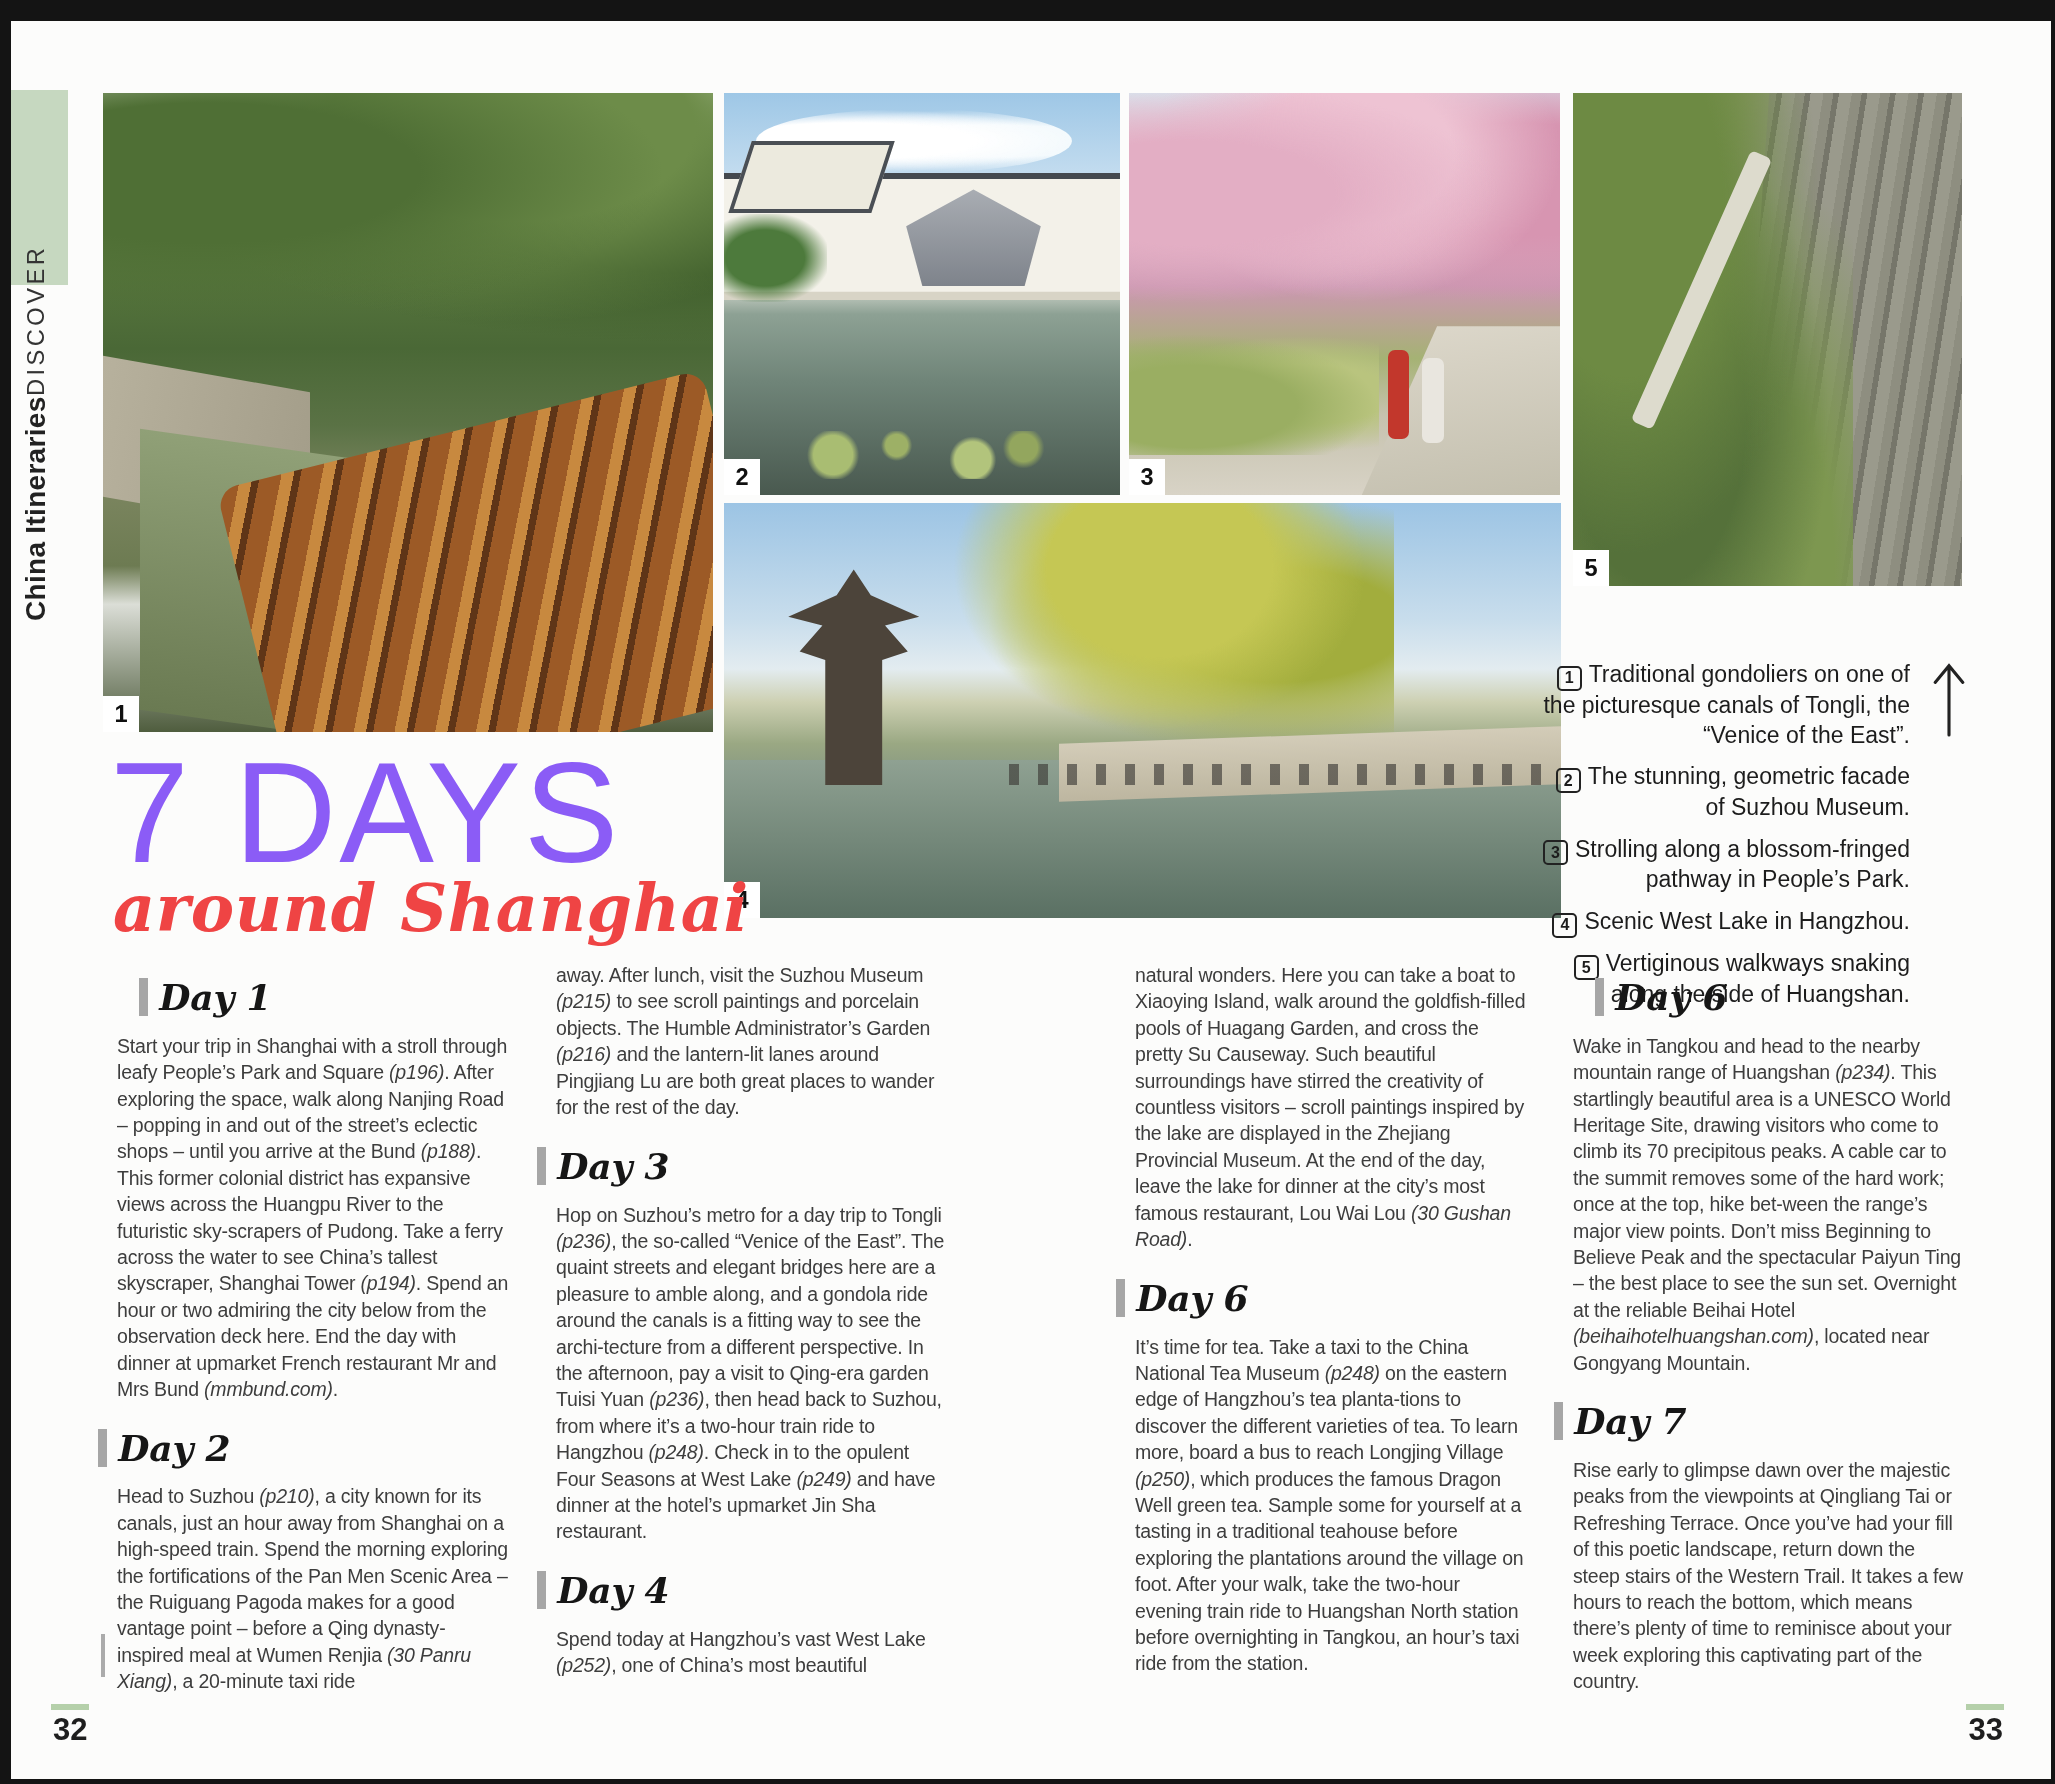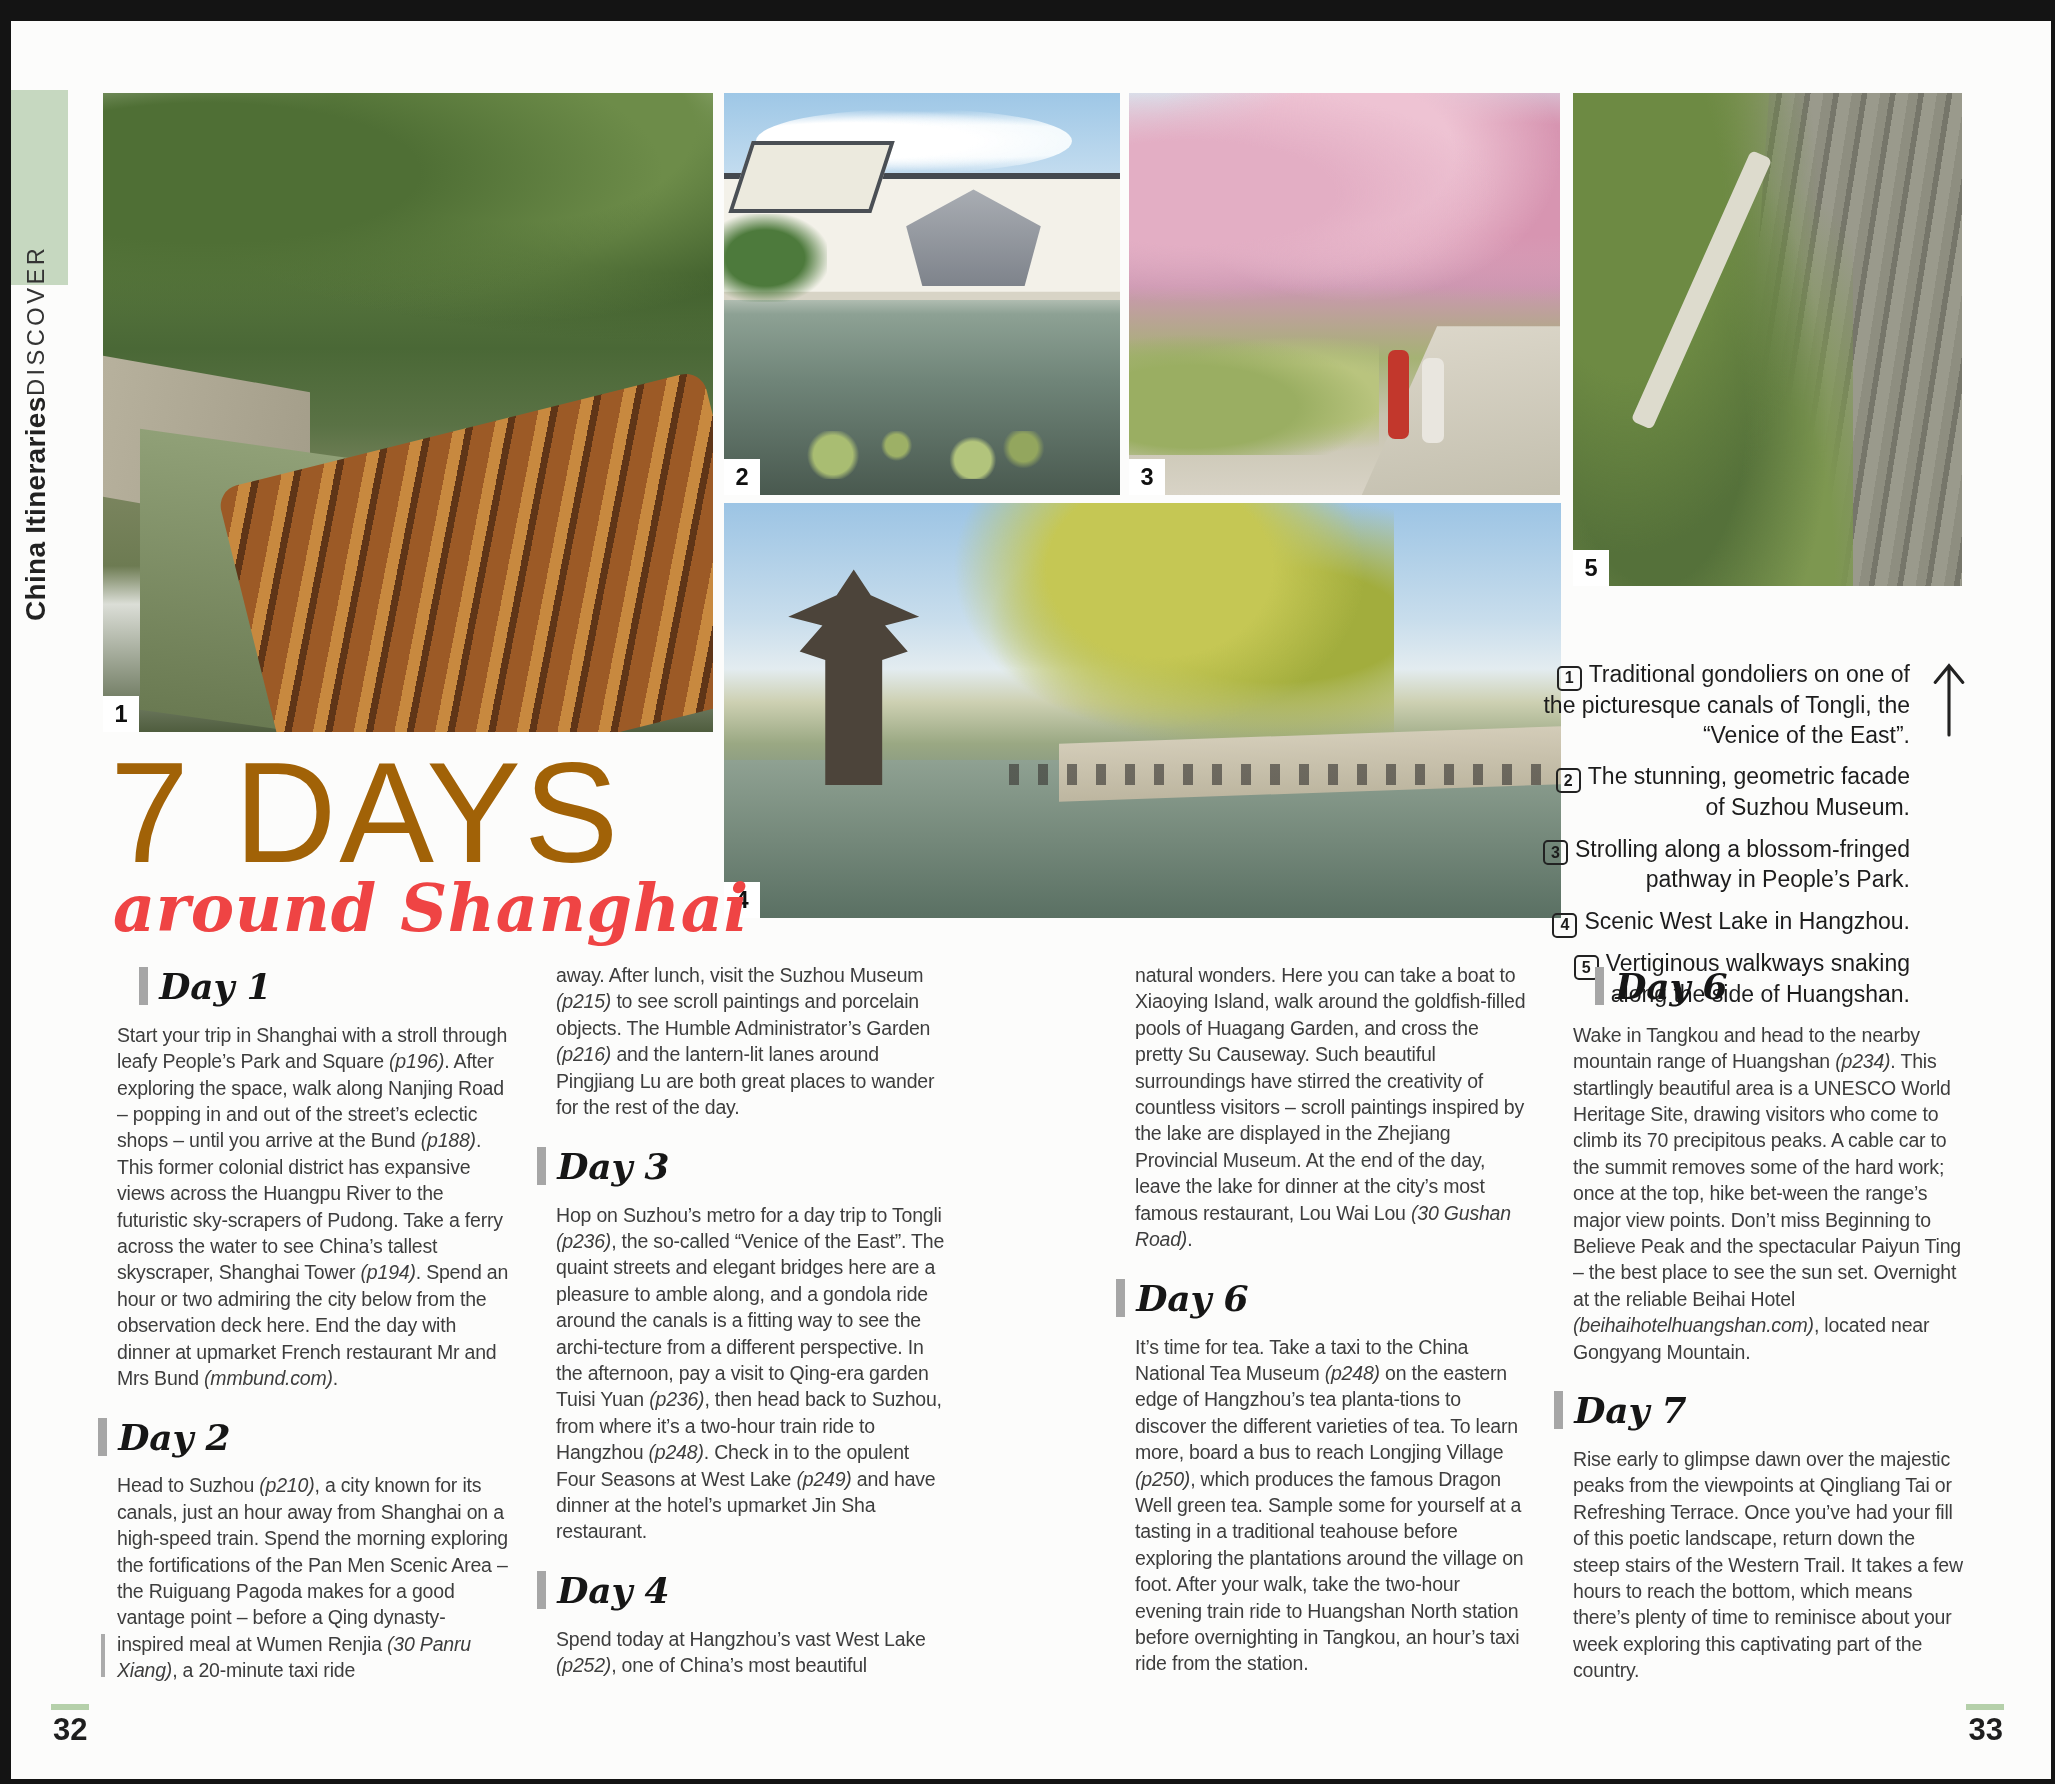--- a/index.html
+++ b/index.html
@@ -31,39 +31,39 @@
     background:linear-gradient(180deg,#9ec7e6 0%,#c6def0 22%,#e9f1f5 34%,#f1efe6 45%,#8da194 55%,#6f8478 72%,#49594f 100%);}
   #photo-3{left:1129px;top:93px;width:431px;height:402px;
     background:linear-gradient(180deg,#d9e6ef 0%,#e6cdd9 14%,#dcabc2 32%,#cb97b1 48%,#a5b274 66%,#c6c2ae 80%,#d8d3c6 100%);}
   #photo-4{left:724px;top:503px;width:837px;height:415px;
     background:linear-gradient(180deg,#9cc4e4 0%,#c8ddec 28%,#e3ecf0 40%,#cdd0b2 48%,#9aa883 58%,#7c9082 70%,#5d7265 100%);}
   #photo-5{left:1573px;top:93px;width:389px;height:493px;
     background:linear-gradient(100deg,#5f7a40 0%,#77914d 22%,#8f9b6b 36%,#97978b 48%,#767668 62%,#92928416 70%,#8b8b7f 100%);}
 
   
   #title-main{position:absolute;left:110px;top:742px;font-size:142px;line-height:1;
-    font-weight:100;letter-spacing:2.8px;color:#a16207;}
+    font-weight:100;letter-spacing:2.8px;color:#8b5cf6;}
   #title-sub{position:absolute;left:113px;top:870px;font-family:"DejaVu Serif",serif;
     font-style:italic;font-weight:600;font-size:65px;color:#ef4444;letter-spacing:0.7px;}
 
   
   #captions{position:absolute;right:146px;top:659px;width:375px;text-align:right;
     font-size:23px;line-height:30px;color:#1c1c1c;}
   .cap-item{margin-bottom:11.8px;}
   .cap-num{display:inline-flex;align-items:center;justify-content:center;width:21px;height:21px;
     border:2.1px solid #222;border-radius:4.9px;font-size:16px;font-weight:bold;margin-right:7px;
     position:relative;top:1.4px;}
   #arrow-up{position:absolute;right:89px;top:660px;}
 
   
   .column{position:absolute;top:962px;width:393px;font-size:19.5px;line-height:26.4px;
     color:#3d3d3d;letter-spacing:-0.2px;}
   #col-1{left:117px;} #col-2{left:556px;} #col-3{left:1135px;} #col-4{left:1573px;}
   .day-heading{display:flex;align-items:center;margin:21px 0 16.7px -19.5px;}
-  .column .day-heading:first-child{margin-top:5px;padding-left:41px;}
+  .column .day-heading:first-child{margin-top:16px;padding-left:41px;}
   .day-bar{width:9px;height:38px;background:#a6a6a6;margin-right:11.8px;flex:none;}
   .day-title{font-family:"DejaVu Serif",serif;font-style:italic;font-weight:600;
     font-size:36px;color:#161616;}
   .body-para{margin:0 0 26.4px 0;}
   .body-para .ital{font-style:italic;}
 
   
   .page-bar{position:absolute;width:38px;height:6.3px;background:#b5d0aa;}
   #bar-left{left:51px;top:1704px;} #bar-right{left:1966px;top:1704px;}
   .page-num{position:absolute;top:1712px;font-size:31px;font-weight:bold;color:#1e1e1e;}

